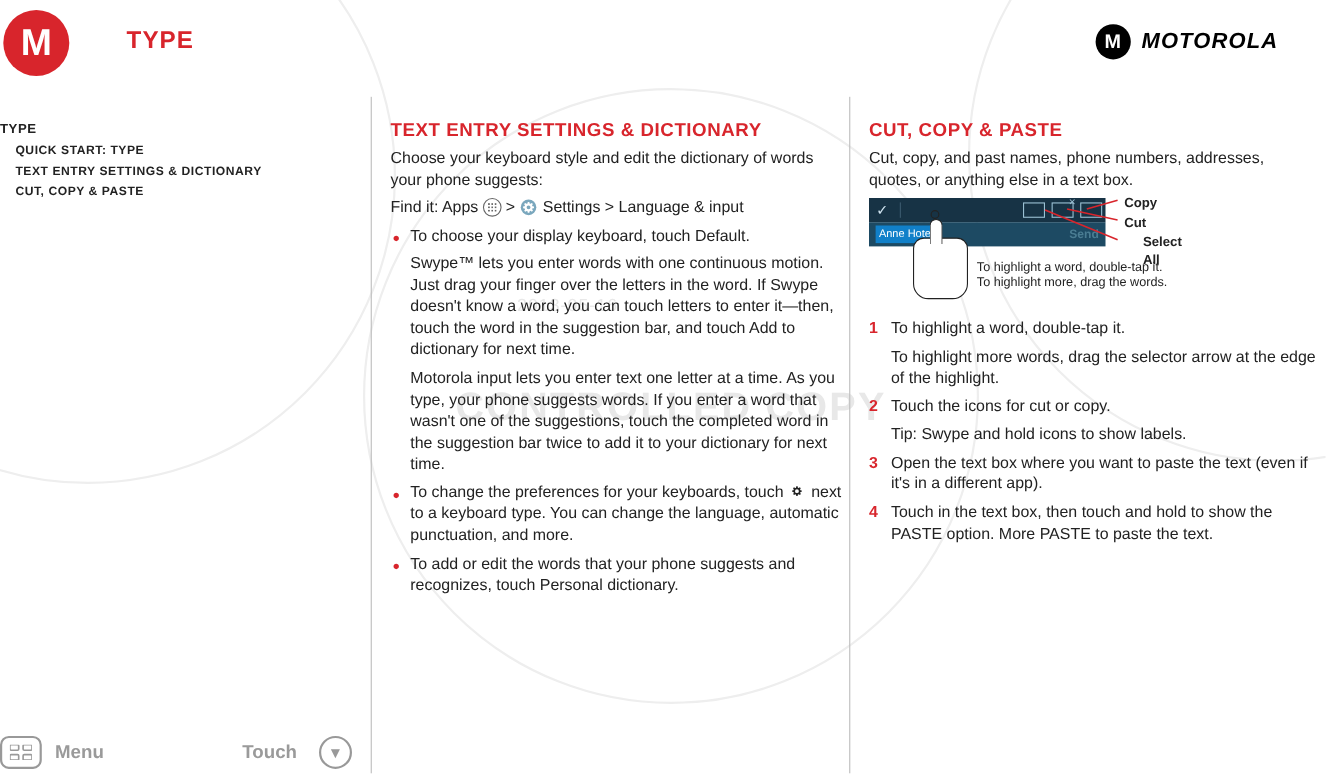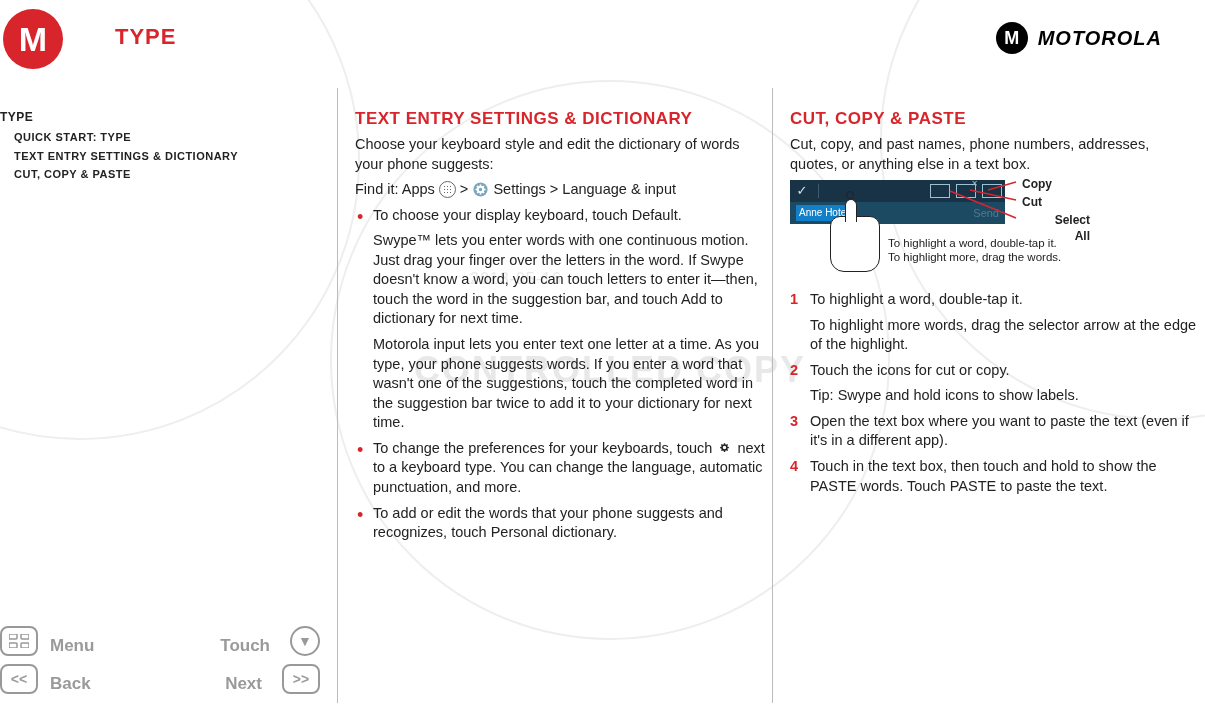--- a/index.html
+++ b/index.html
@@ -48,45 +48,45 @@
   .inline-icon { display:inline-flex; vertical-align:middle; width:17px; height:17px; border:1px solid #666; border-radius:50%; align-items:center; justify-content:center; font-size:9px; position:relative; top:-1px;}
   .inline-icon.grid::after { content:""; width:9px; height:9px; background:
     radial-gradient(#666 35%, transparent 40%) 0 0/3px 3px; }
   .inline-icon.gear { border:none; width:17px; height:17px; }
   .inline-icon.gear svg { width:17px; height:17px; }
   .inline-icon.sgear { border:none; }
   .inline-icon.sgear svg{width:15px;height:15px;fill:#222;}
 
   
   .nav { position:absolute; left:0; top:626px; }
-  .nav-row { display:flex; align-items:flex-end; gap:12px; margin-bottom:8px; width:320px; }
+  .nav-row { display:flex; align-items:center; gap:12px; margin-bottom:8px; width:320px;margin-top:43px; }
   .nav-row.r1 { justify-content:flex-start; }
   .nav-ico { width:38px; height:30px; border:2px solid #999; border-radius:8px; display:flex; align-items:center; justify-content:center; color:#999; font-size:14px; font-weight:bold;}
   .nav-ico.circ { border-radius:50%; width:30px;}
   .nav-lbl { color:#9a9a9a; font-weight:900; font-size:17px; width:70px; }
   .nav-spacer { flex:1; }
   .nav-row .right-lbl { color:#9a9a9a; font-weight:900; font-size:17px; margin-right:8px;}
 
   
   .illus { position:relative; width:300px; height:100px; margin:6px 0 10px 0; }
   .illus .bar { position:absolute; left:0; top:0; width:215px; height:22px; background:#173345; display:flex; align-items:center; }
   .illus .bar .chk { width:24px; text-align:center; color:#cfe3ef; font-size:13px;}
   .illus .bar .sep { width:1px; height:14px; background:#3b5a6e; margin:0 4px;}
   .illus .bar .sp { flex:1; }
   .illus .bar .ic { width:20px; height:14px; margin:0 3px; border:1px solid #9bc1d4; position:relative;}
   .illus .bar .ic.x::after{content:"✕"; position:absolute; right:-3px; top:-6px; font-size:8px; color:#9bc1d4;}
   .illus .row2 { position:absolute; left:0; top:22px; width:215px; height:22px; background:#1d4a63; display:flex; align-items:center; padding:0 6px; }
   .illus .row2 .sel { background:#1180c9; color:#fff; font-size:10px; padding:1px 3px;}
   .illus .row2 .sp2 { flex:1; }
-  .illus .row2 .send { color:#4a7c92; font-size:11px; font-weight:normal; }
+  .illus .row2 .send { color:#4a7c92; font-size:11px; font-weight:bold; }
   .illus .hand { position:absolute; left:40px; top:36px; width:50px; height:56px; border:1.5px solid #222; border-radius:10px 10px 14px 14px; background:#fff;}
   .illus .hand::before{content:""; position:absolute; left:14px; top:-18px; width:10px; height:22px; border:1.5px solid #222; border-bottom:none; border-radius:6px 6px 0 0; background:#fff;}
   .illus .hand .dot{position:absolute; left:15px; top:-26px; width:8px;height:8px;border:1.5px solid #222;border-radius:50%;}
   .illus .lines line { stroke:#d8252c; stroke-width:1.5;}
-  .illus .lab { position:absolute; font-weight:900; font-size:12px;text-align:right; }
+  .illus .lab { position:absolute; font-weight:900; font-size:12px; }
   .illus .lab.copy { left:232px; top:-4px;}
   .illus .lab.cut { left:232px; top:14px;}
   .illus .lab.sel { left:232px; top:32px;margin-left:17px;}
   .illus .tip { position:absolute; left:98px; top:56px; font-size:11.5px; line-height:1.25;}
 </style>
 </head>
 <body>
 
 <div class="wm wm1">
     <div class="wm-text">CONTROLLED COPY</div>
@@ -185,21 +185,21 @@
   <ul class="ol">
     <li><span class="n">1</span><span>To highlight a word, double-tap it.</span></li>
   </ul>
   <p class="sub" style="margin-left:20px">To highlight more words, drag the selector arrow at the edge of the highlight.</p>
   <ul class="ol">
     <li><span class="n">2</span><span>Touch the icons for cut or copy.</span></li>
   </ul>
   <p class="sub" style="margin-left:20px"><b>Tip:</b><span> Swype and hold icons to show labels.</span></p>
   <ul class="ol">
     <li><span class="n">3</span><span>Open the text box where you want to paste the text (even if it's in a different app).</span></li>
-    <li><span class="n">4</span><span>Touch in the text box, then touch and hold to show the </span><b>PASTE</b><span> words. Touch </span><b>PASTE</b><span> to paste the text.</span></li>
+    <li><span class="n">4</span><span>Touch in the text box, then touch and hold to show the </span><b>PASTE</b><span> option. More </span><b>PASTE</b><span> to paste the text.</span></li>
   </ul>
 </div>
 
 <div class="nav">
   <div class="nav-row r1">
     <div class="nav-ico">
       <svg width="20" height="14" viewBox="0 0 20 14">
           <rect x="0" y="0" width="8" height="5" rx="1" fill="none" stroke="#999" stroke-width="1.5"></rect>
           <rect x="12" y="0" width="8" height="5" rx="1" fill="none" stroke="#999" stroke-width="1.5"></rect>
           <rect x="0" y="9" width="8" height="5" rx="1" fill="none" stroke="#999" stroke-width="1.5"></rect>

